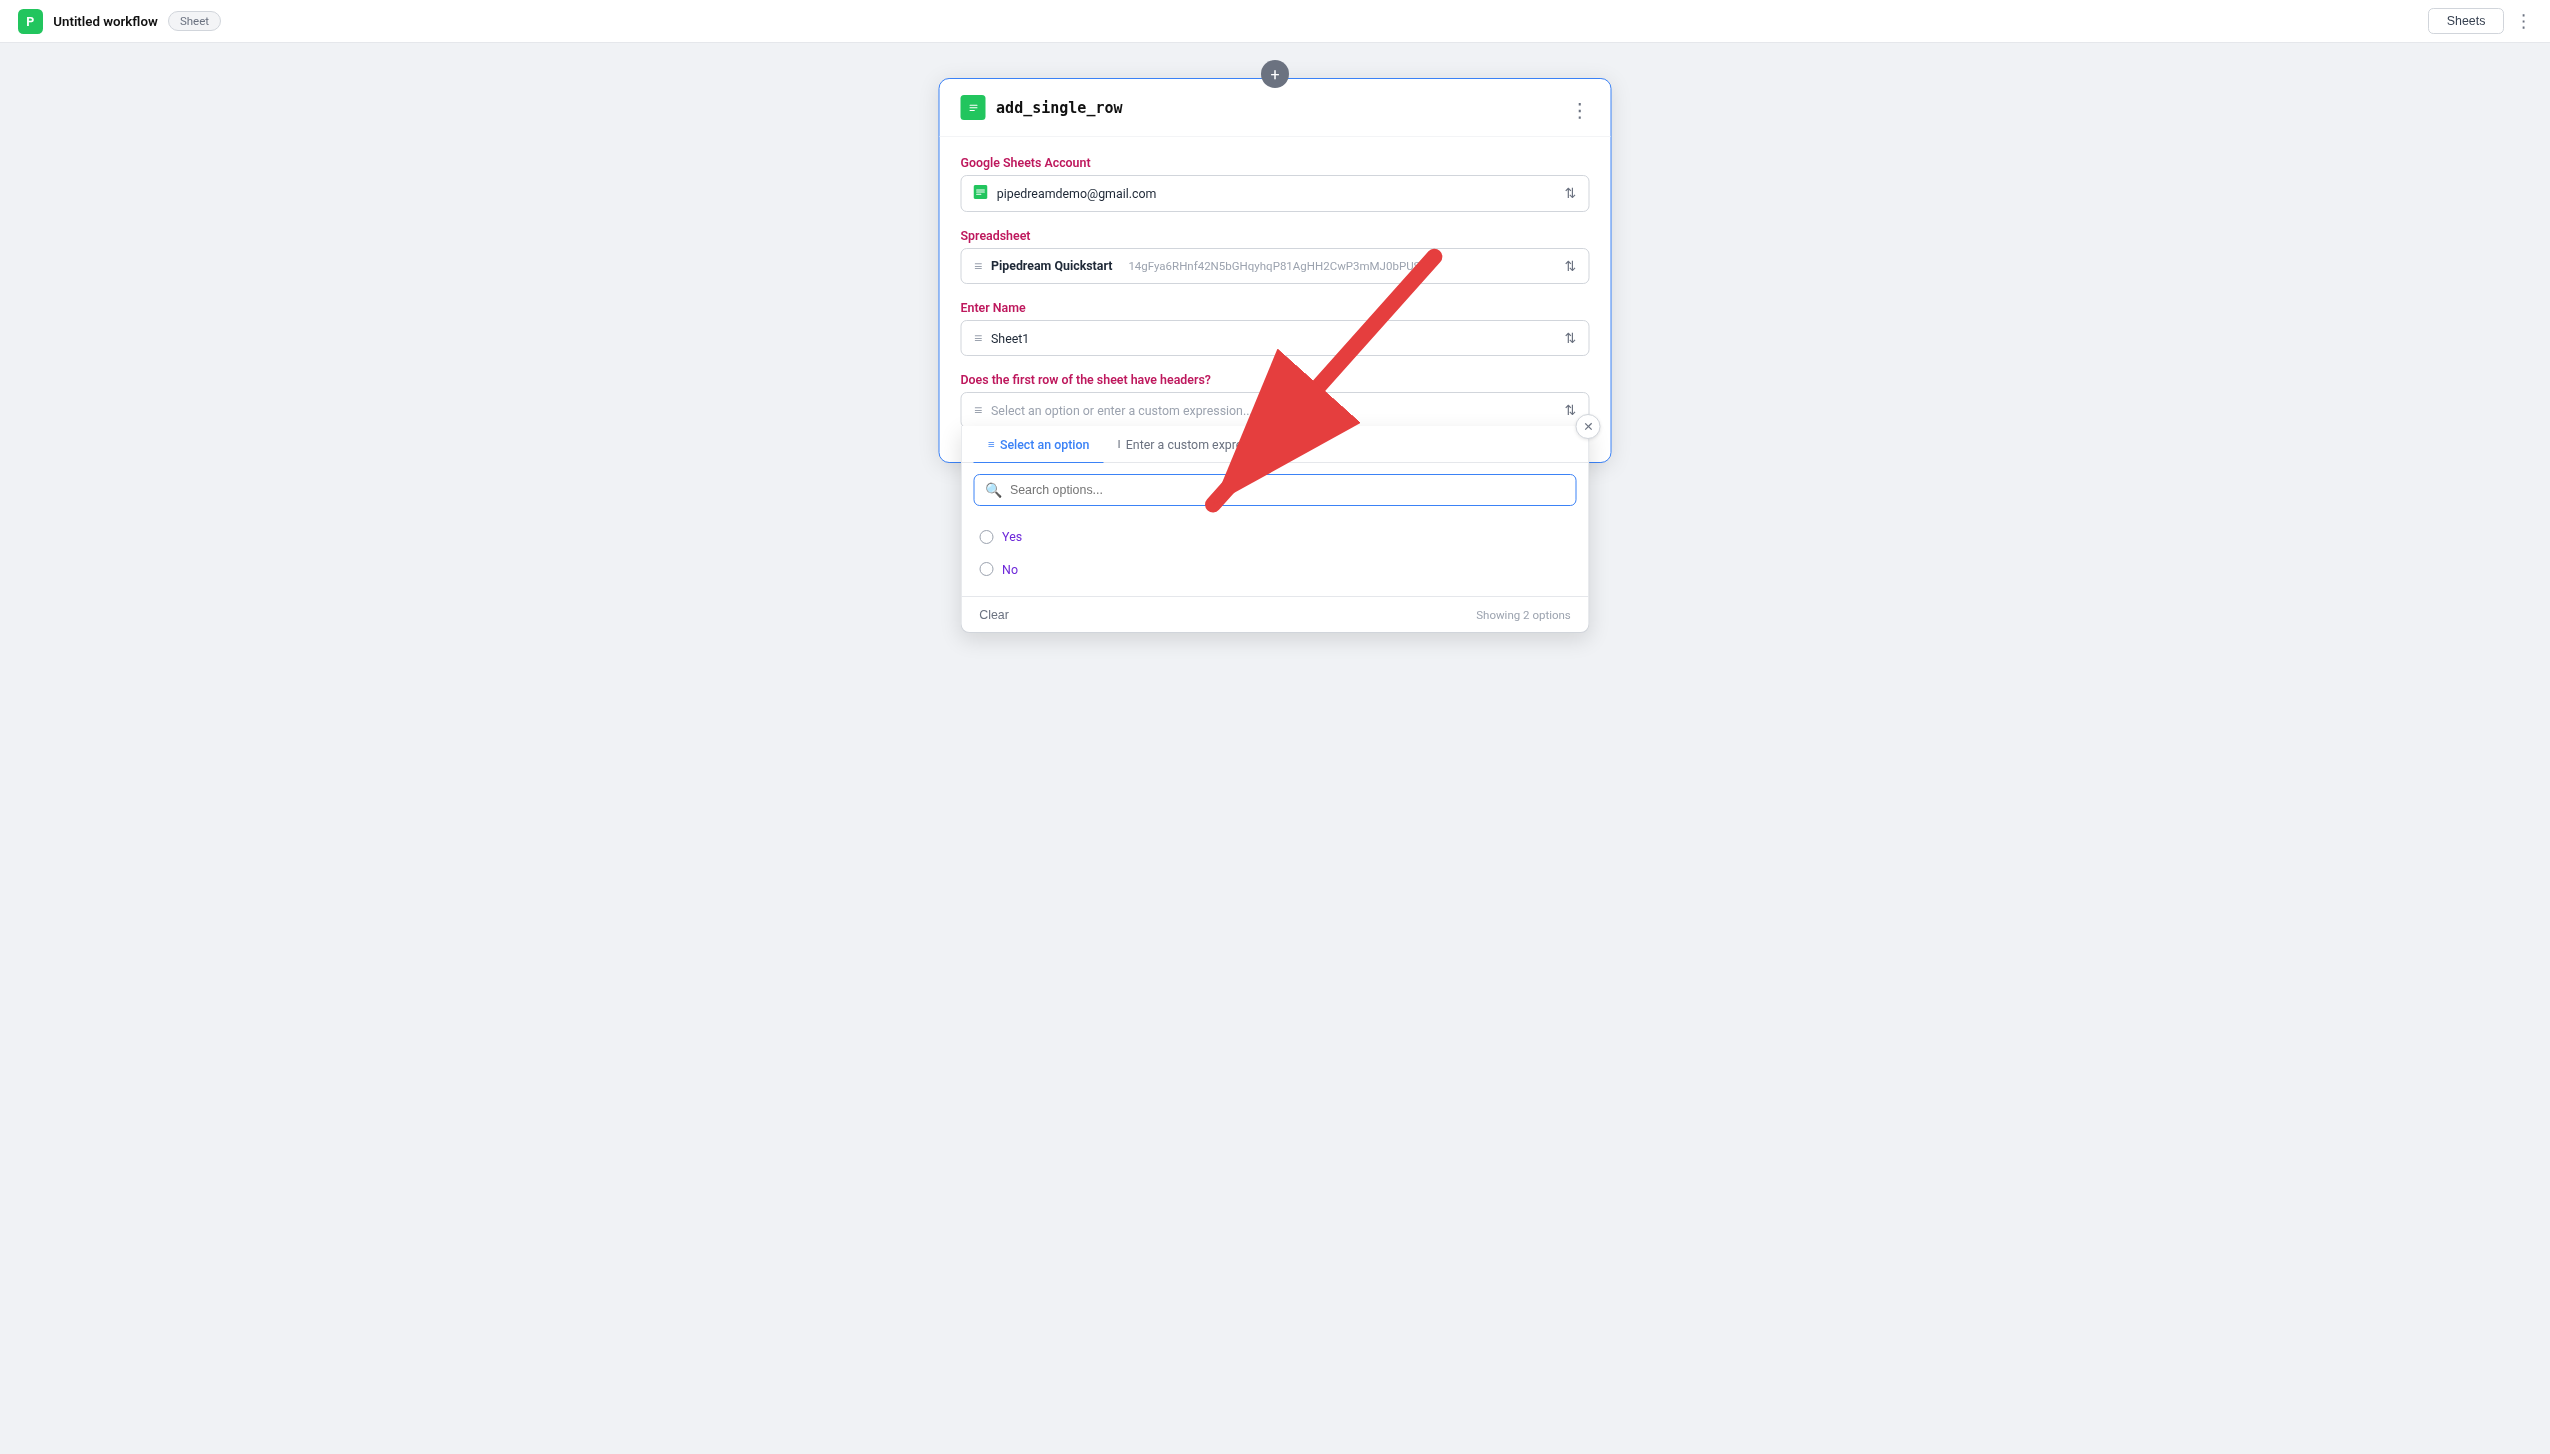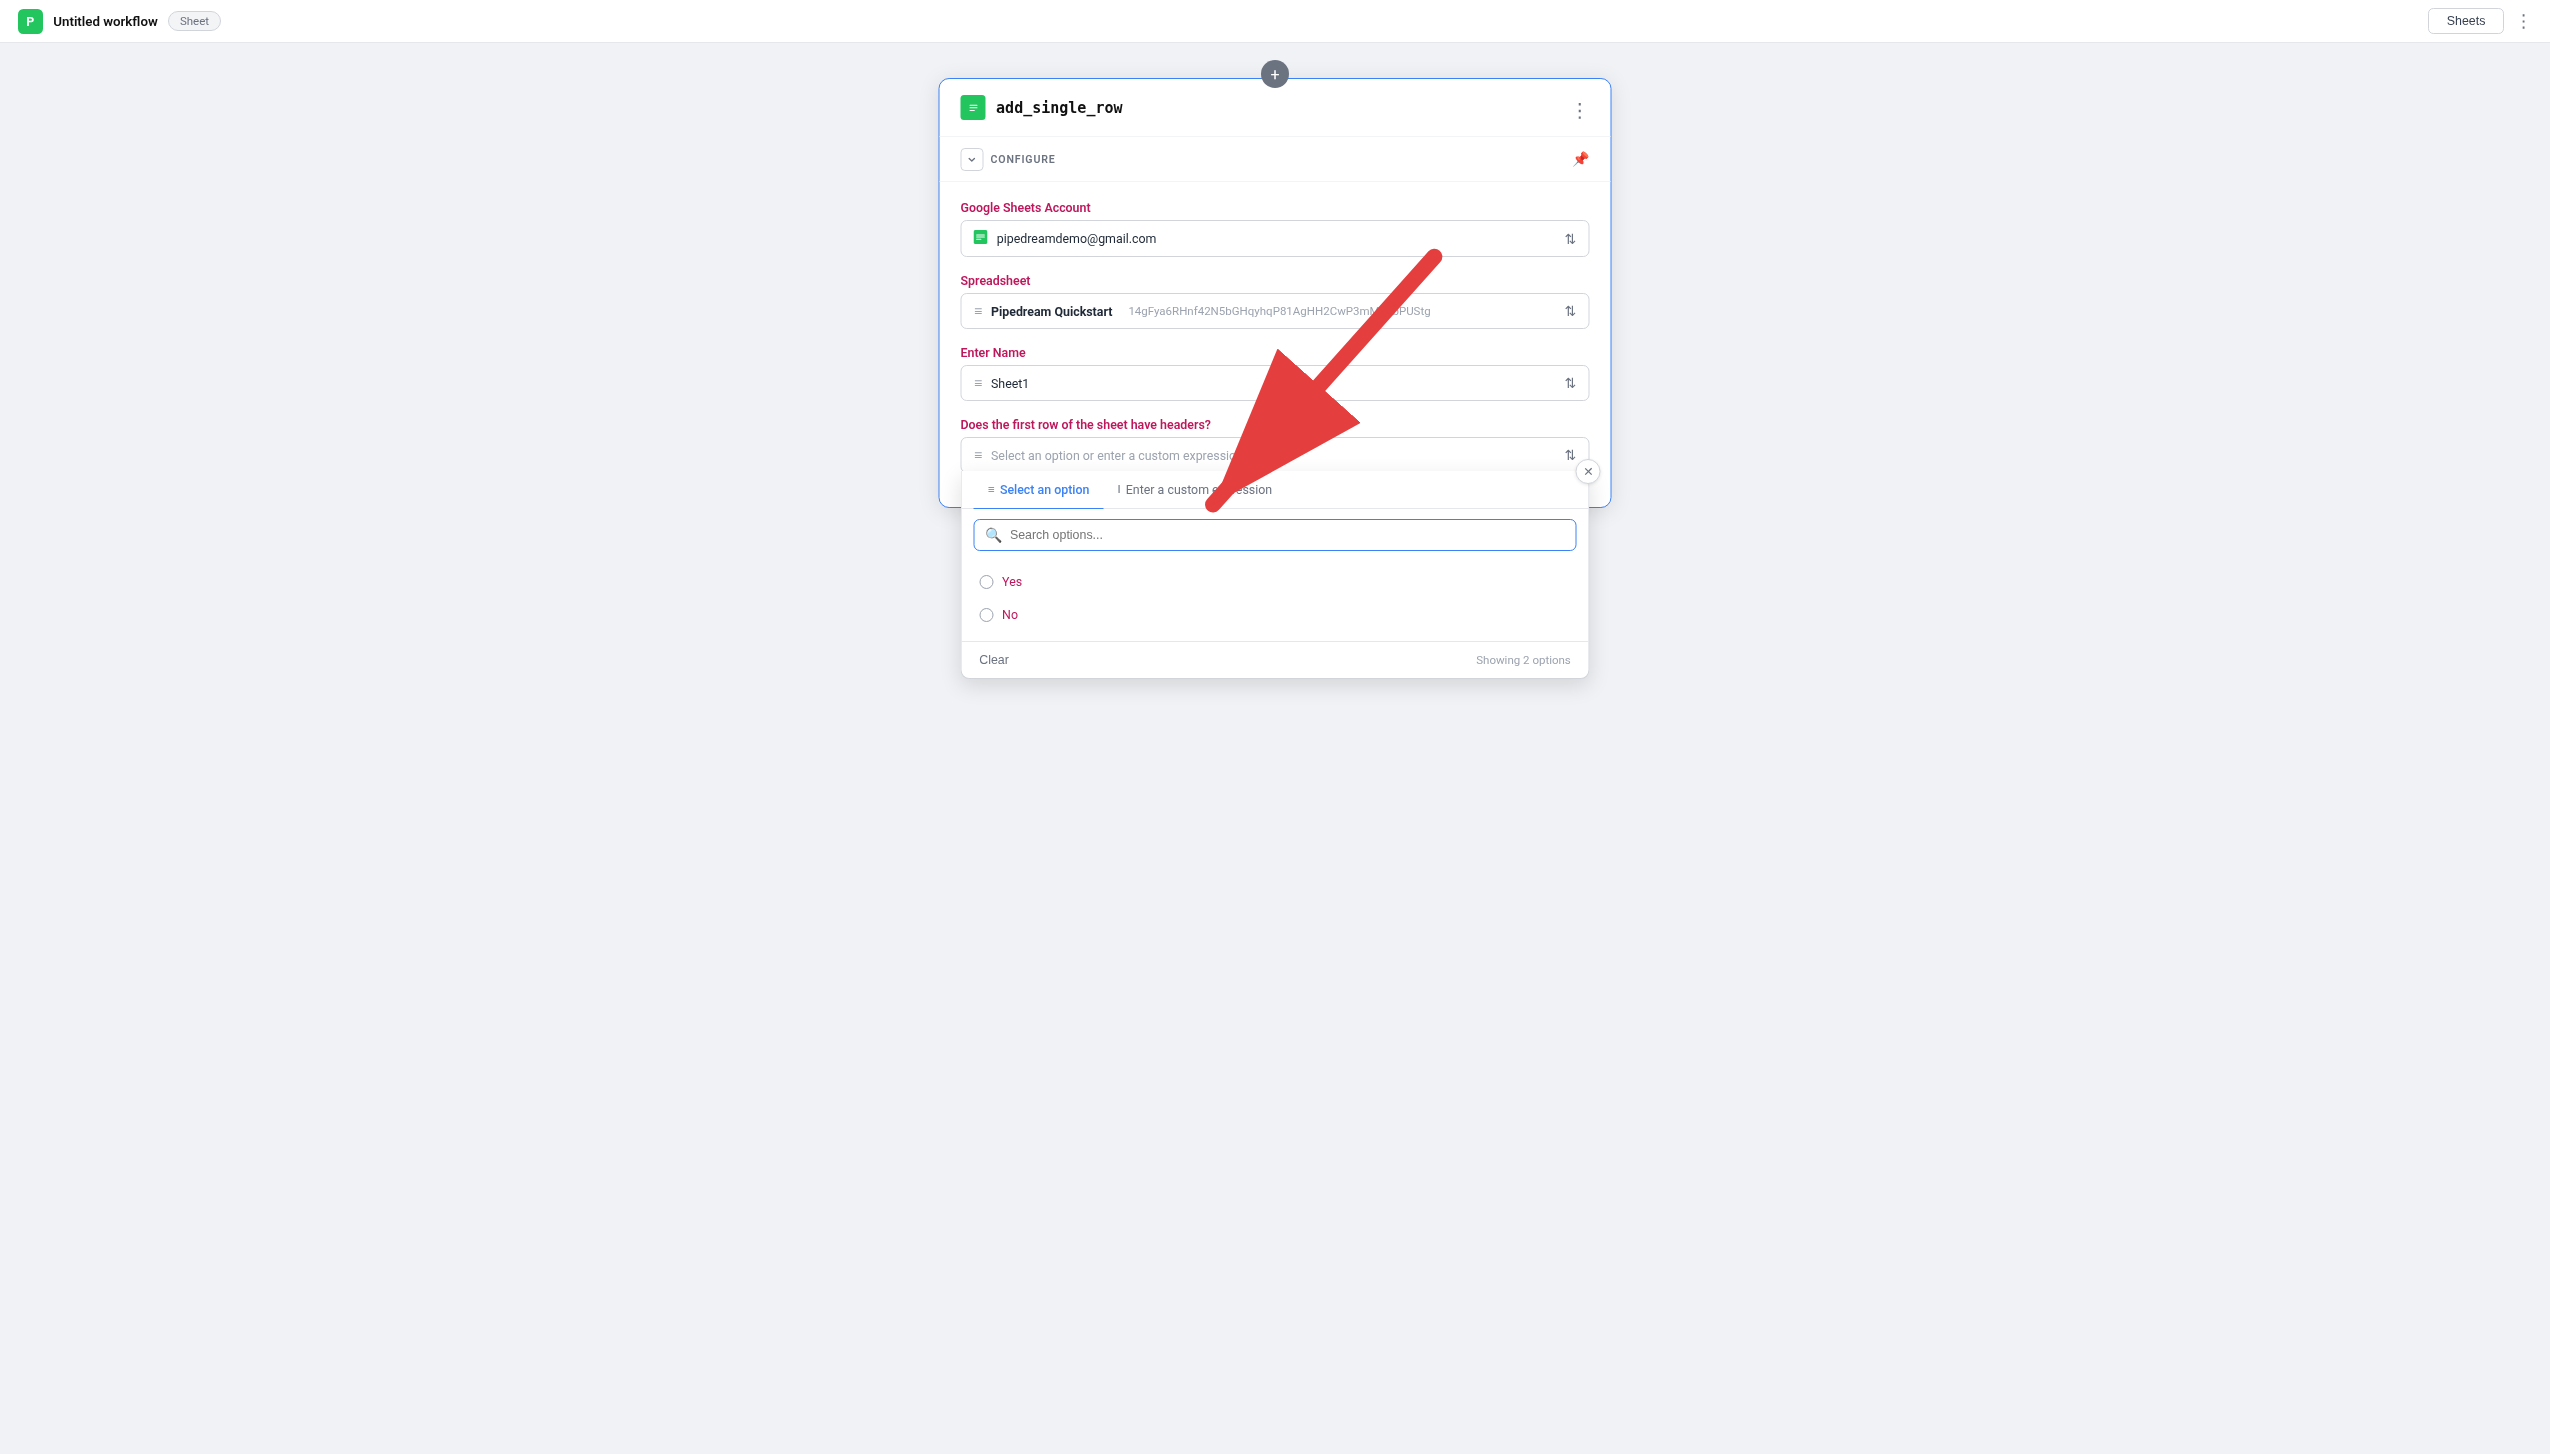--- a/index.html
+++ b/index.html
@@ -317,21 +317,21 @@
     }
     .radio-circle {
       width: 14px; height: 14px;
       border-radius: 50%;
       border: 1.8px solid #9ca3af;
       display: inline-block;
       flex-shrink: 0;
     }
     .option-label {
       font-size: 12.4px;
-      color: #be185d;
+      color: #6d28d9;
     }
 
     
     .dropdown-footer {
       display: flex;
       align-items: center;
       justify-content: space-between;
       padding: 10.6px 17.7px;
       border-top: 0.9px solid #e5e7eb;
       margin-top: 3.5px;
@@ -412,31 +412,20 @@
             <rect x="6" y="7" width="12" height="1.5" rx="0.75" fill="white"></rect>
             <rect x="6" y="11" width="12" height="1.5" rx="0.75" fill="white"></rect>
             <rect x="6" y="15" width="8" height="1.5" rx="0.75" fill="white"></rect>
           </svg>
         </div>
         <span class="panel-title">add_single_row</span>
       </div>
       <span class="panel-dots">⋮</span>
     </div>
 
-    <div class="configure-bar">
-      <div class="configure-left">
-        <div class="chevron-btn">
-          <svg width="10.6" height="10.6" viewBox="0 0 12 12" fill="none">
-            <path d="M3 5l3 3 3-3" stroke="#6b7280" stroke-width="1.5" stroke-linecap="round" stroke-linejoin="round"></path>
-          </svg>
-        </div>
-        <span class="configure-label">CONFIGURE</span>
-      </div>
-      <span class="pin-icon">📌</span>
-    </div>
 
     <div class="panel-body">
 
       <div class="field-group">
         <div class="field-label">Google Sheets Account</div>
         <div class="field-select">
           <div class="field-select-inner">
             <span class="grid-icon">
               <svg width="14" height="14" viewBox="0 0 16 16" fill="none">
                 <rect width="16" height="16" rx="2" fill="#22c55e"></rect>

